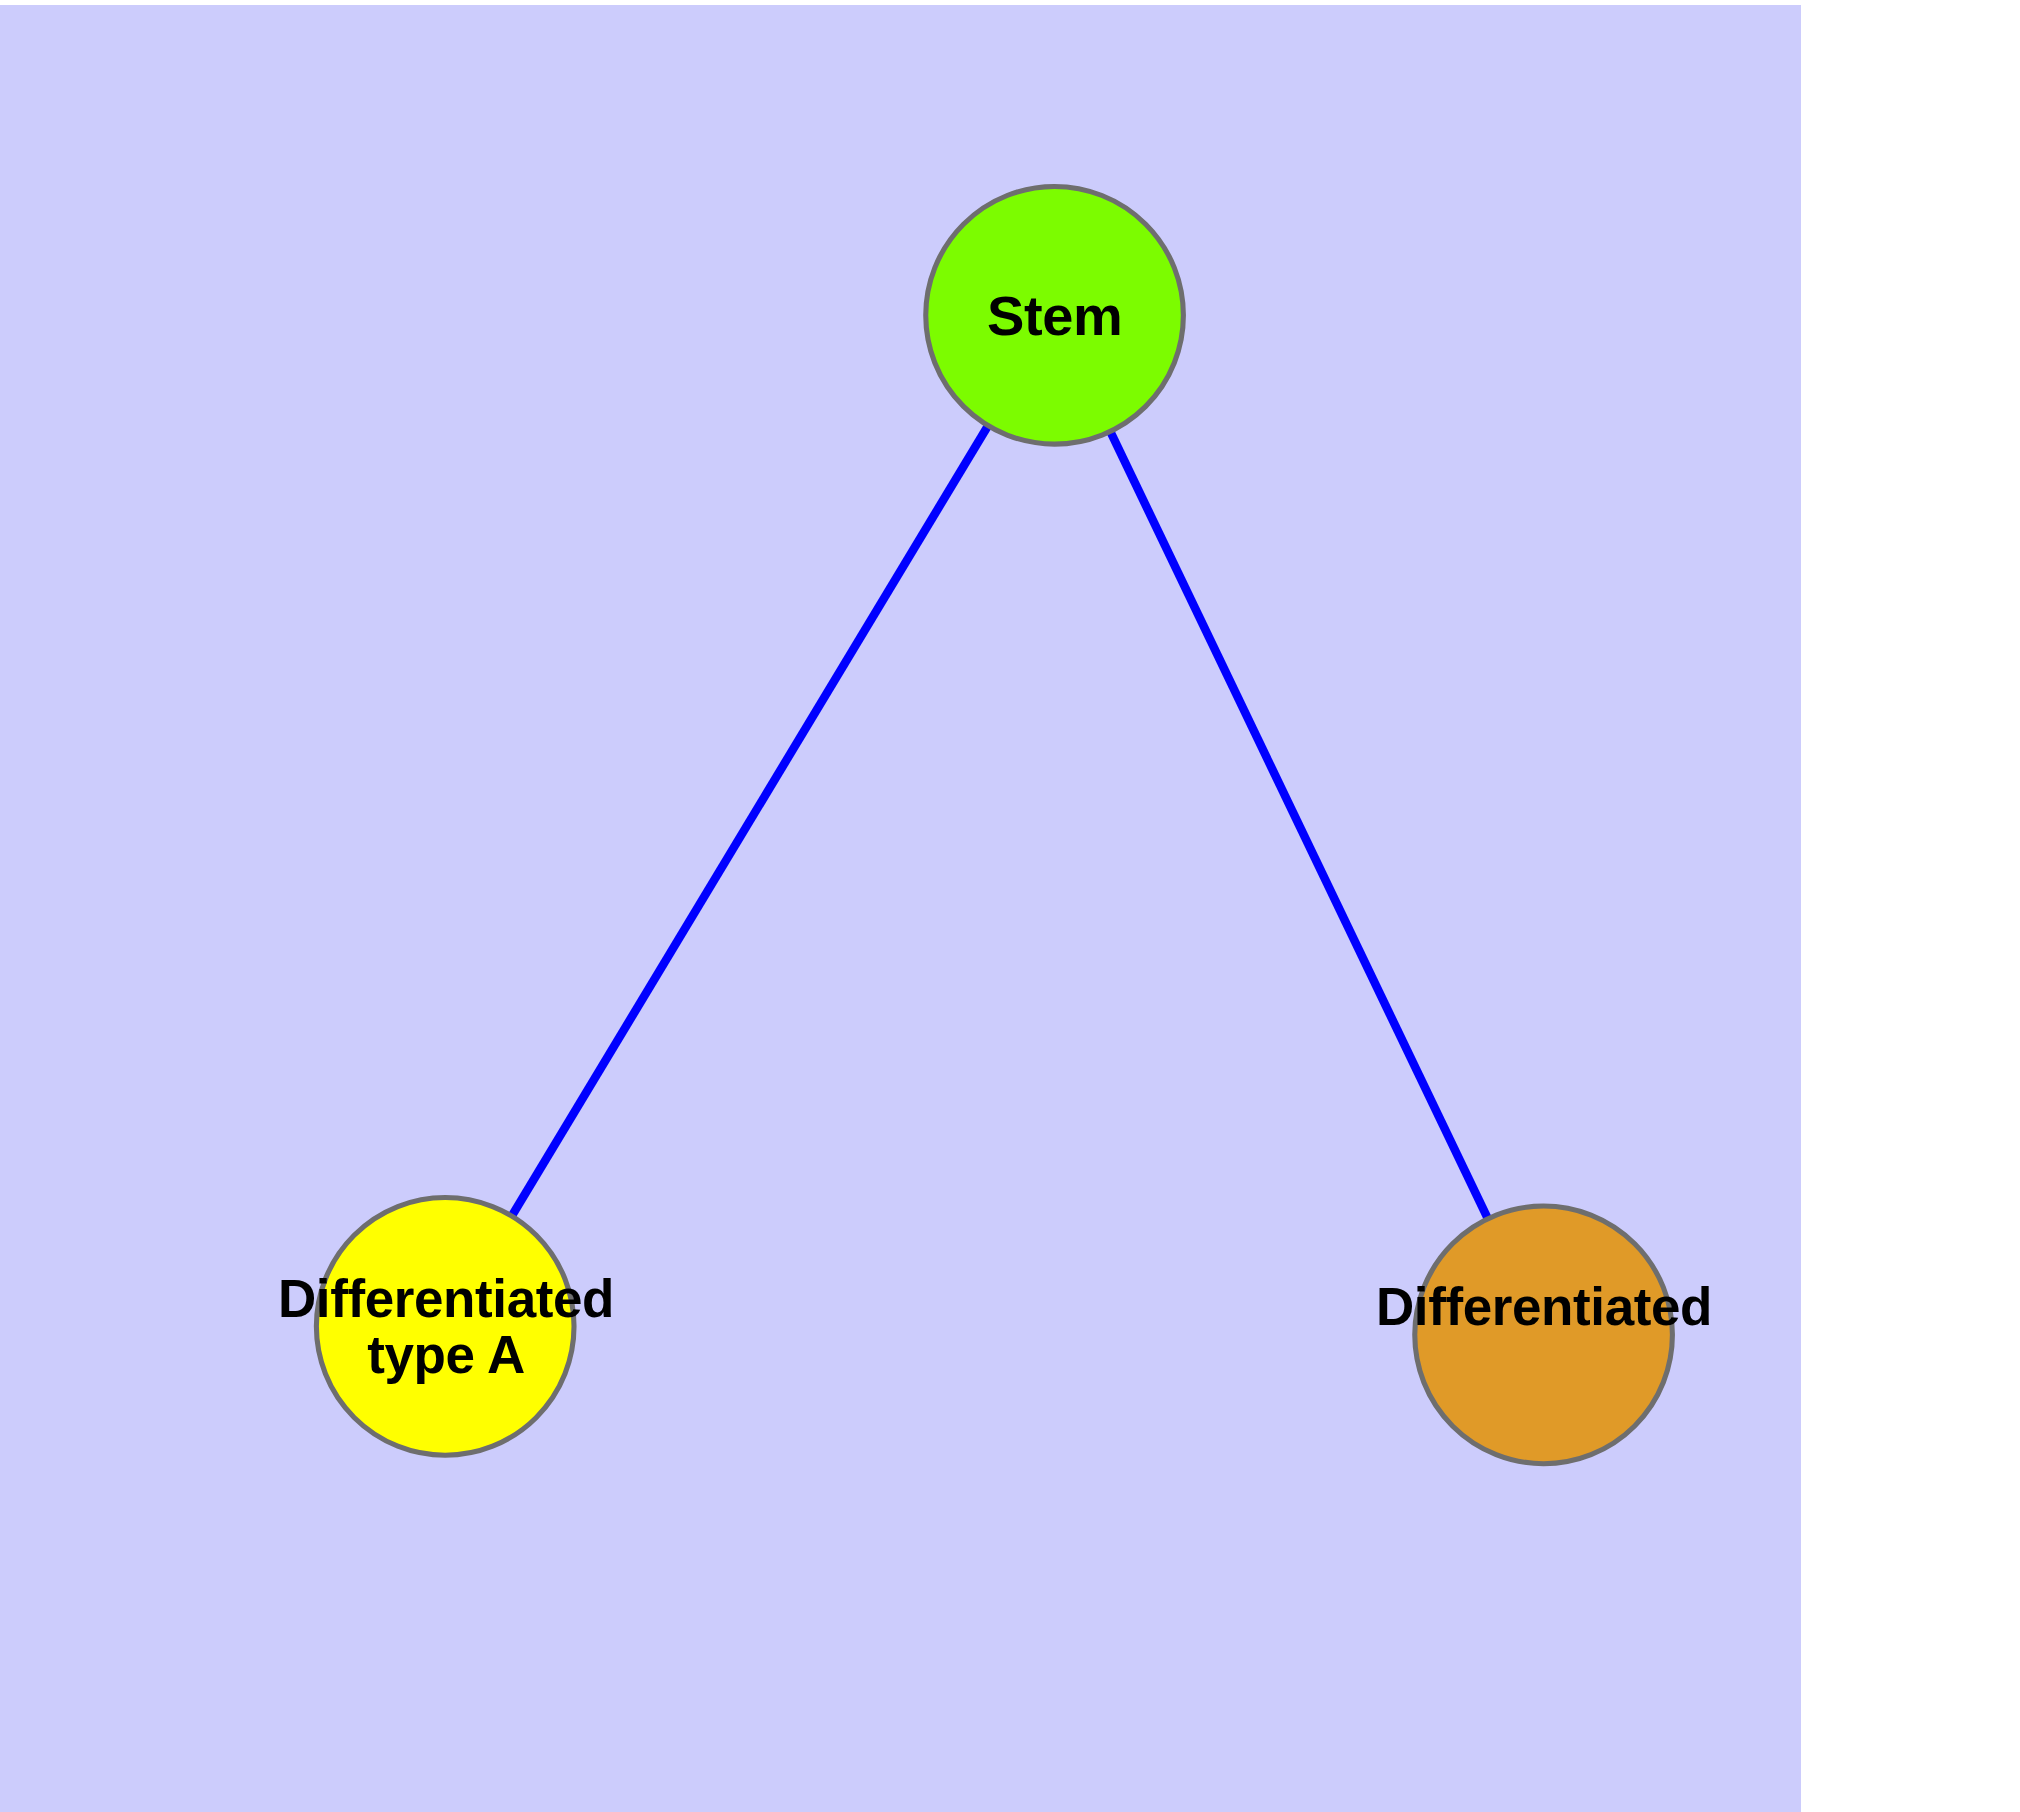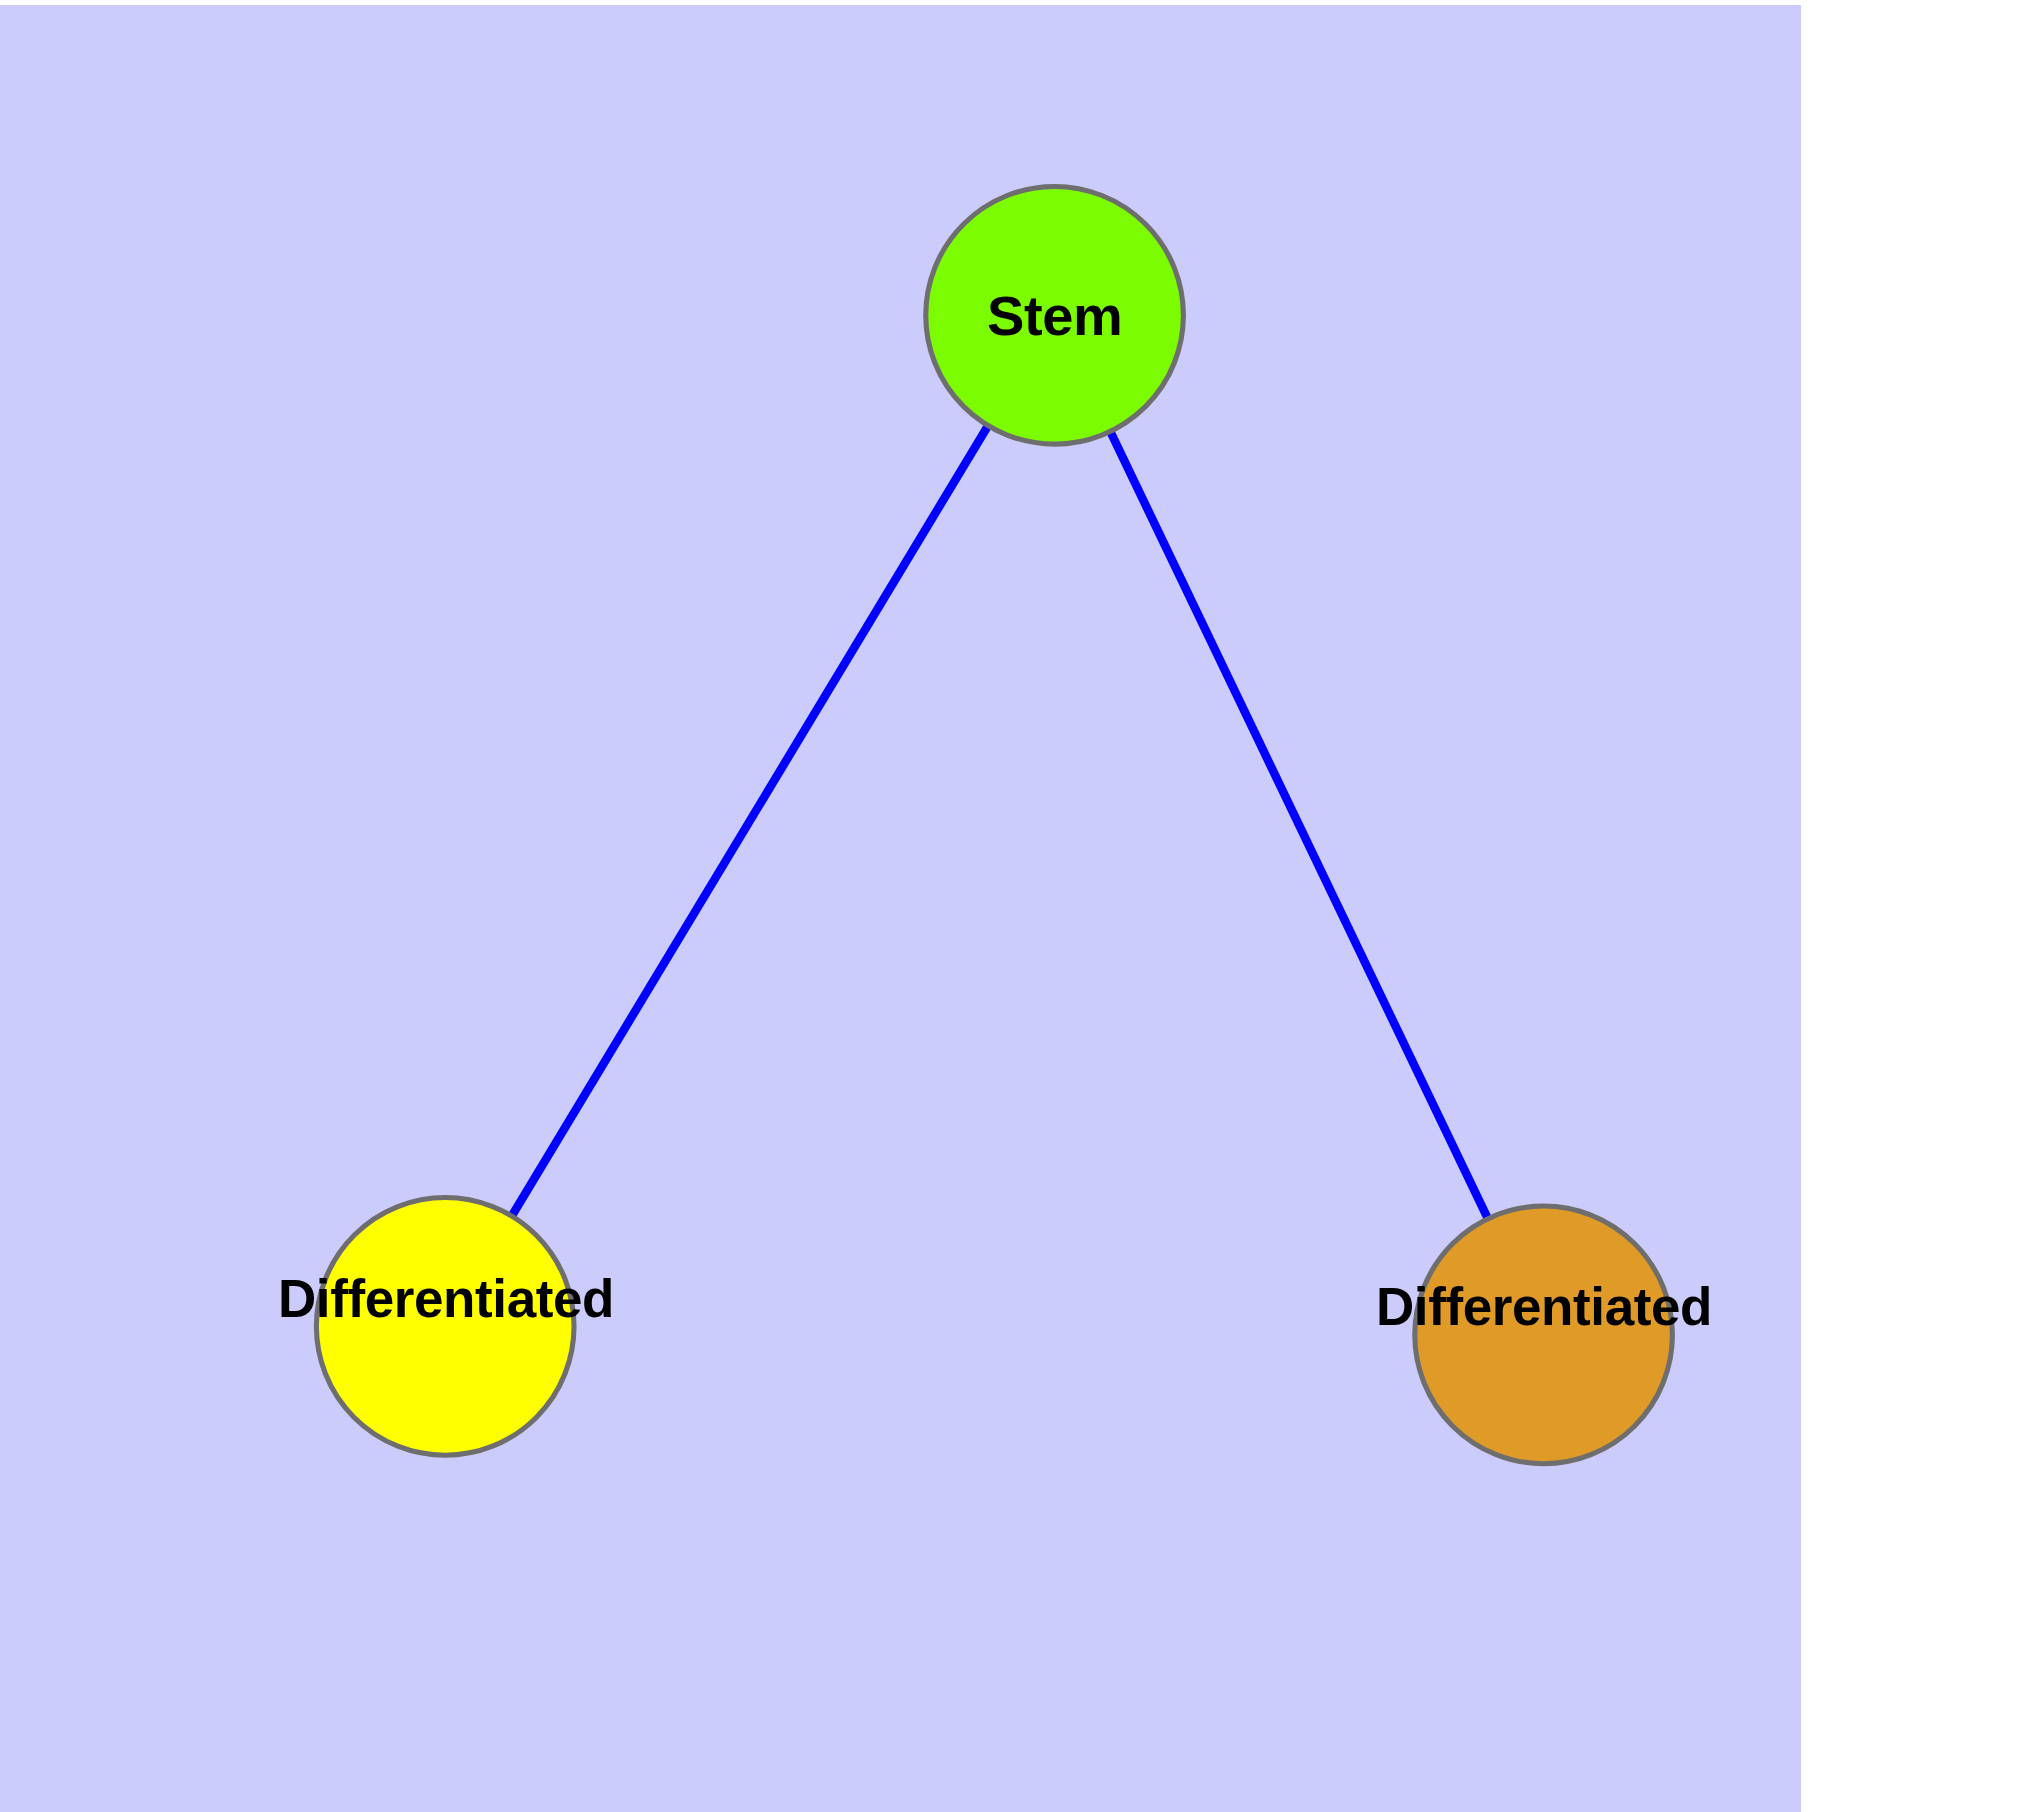--- a/index.html
+++ b/index.html
@@ -62,18 +62,18 @@
       </g>
     <g id="node-layer">
         <circle cx="1244" cy="372" r="152" fill="#7cfc00" stroke="#6e6e6e" stroke-width="6"></circle>
         <circle cx="525" cy="1565" r="152" fill="#ffff00" stroke="#6e6e6e" stroke-width="6"></circle>
         <circle cx="1821" cy="1575" r="152" fill="#e09a28" stroke="#6e6e6e" stroke-width="6"></circle>
       </g>
   </svg>
 
   <div id="label-layer">
       <div class="node-label root" style="font-size: 56px; color: rgb(0, 0, 0); position: absolute; left: 987px; top: 286px;"><span style="display: block;">Stem</span></div>
-      <div class="node-label leaf" style="font-size: 53px; color: rgb(0, 0, 0); position: absolute; left: 258px; top: 1271px;"><span style="display: block;">Differentiated</span></div>
+      <div class="node-label leaf" style="font-size: 53px; color: rgb(0, 0, 0); position: absolute; left: 258px; top: 1271px;"><span style="display: block;">Differentiated</span><span style="display: block;">type A</span></div>
       <div class="node-label leaf" style="font-size: 53px; color: rgb(0, 0, 0); position: absolute; left: 1356px; top: 1279px;"><span style="display: block;">Differentiated</span></div>
     </div>
 
 </div>
 
 
 </body></html>

